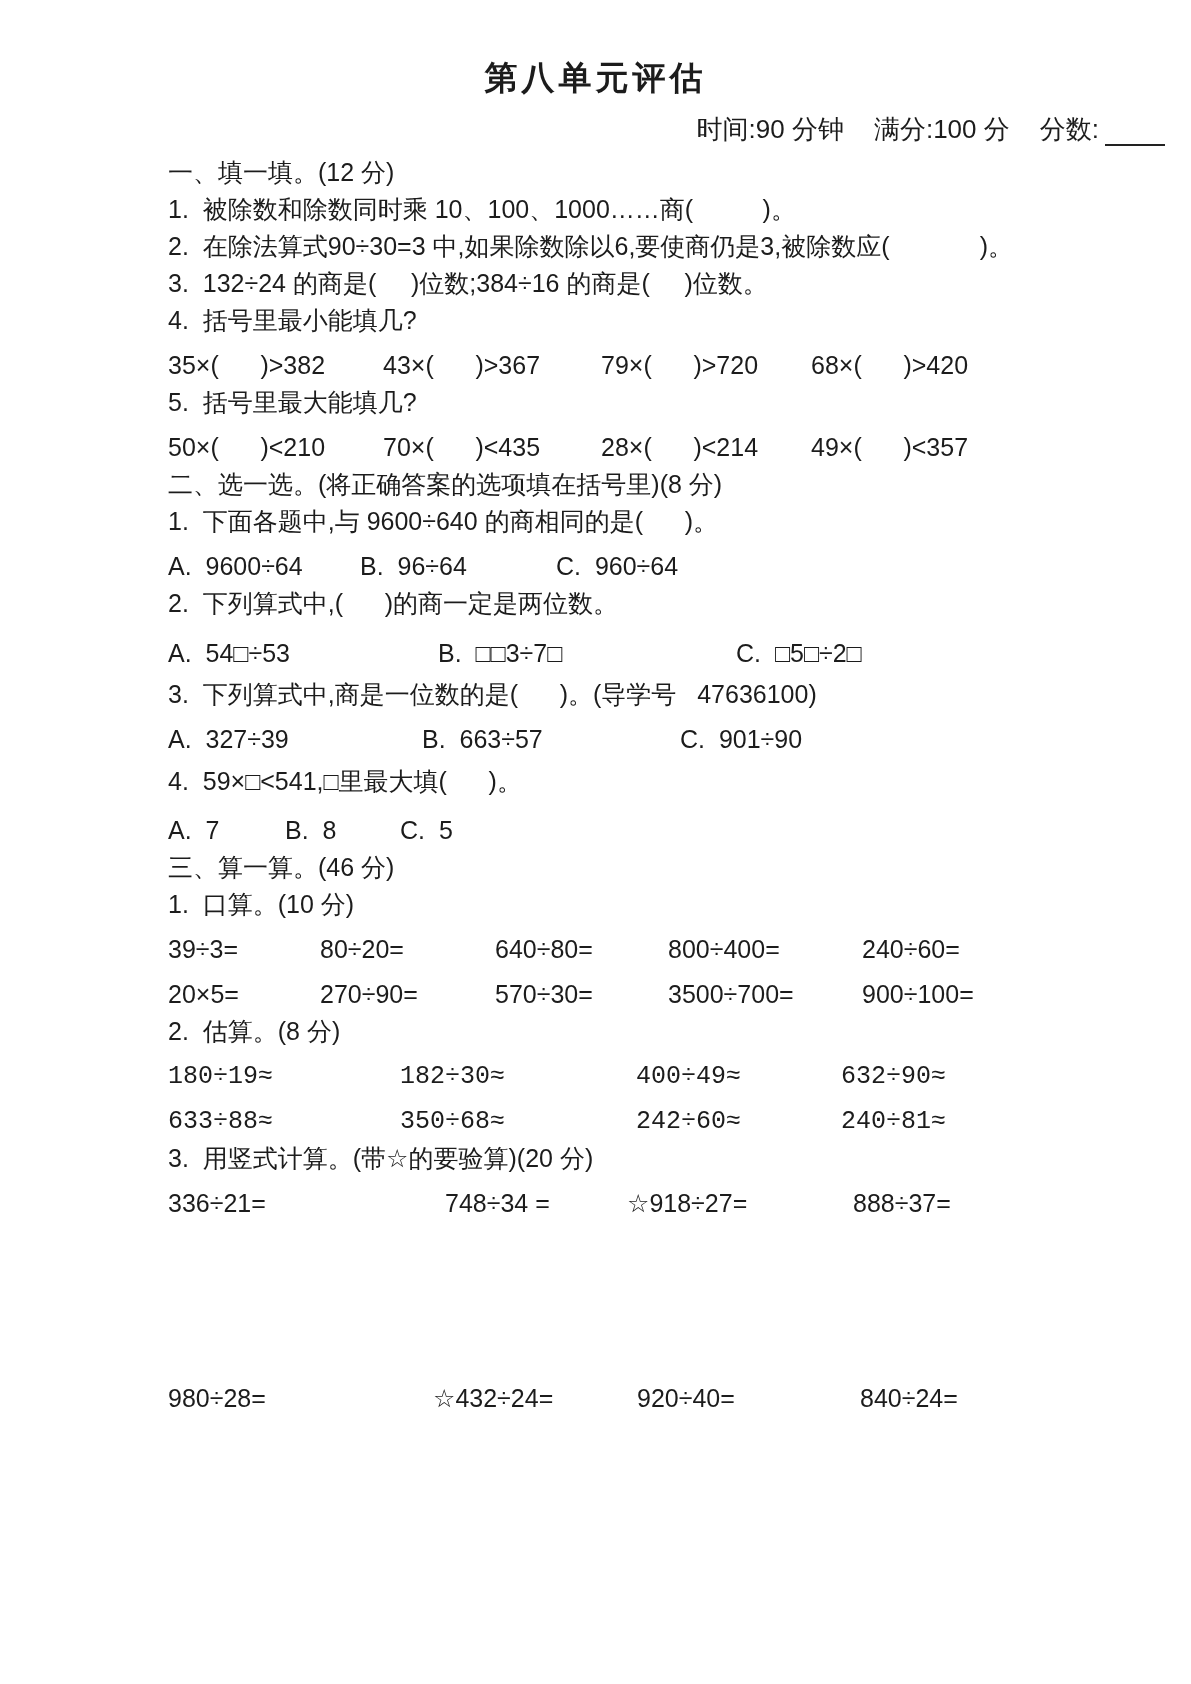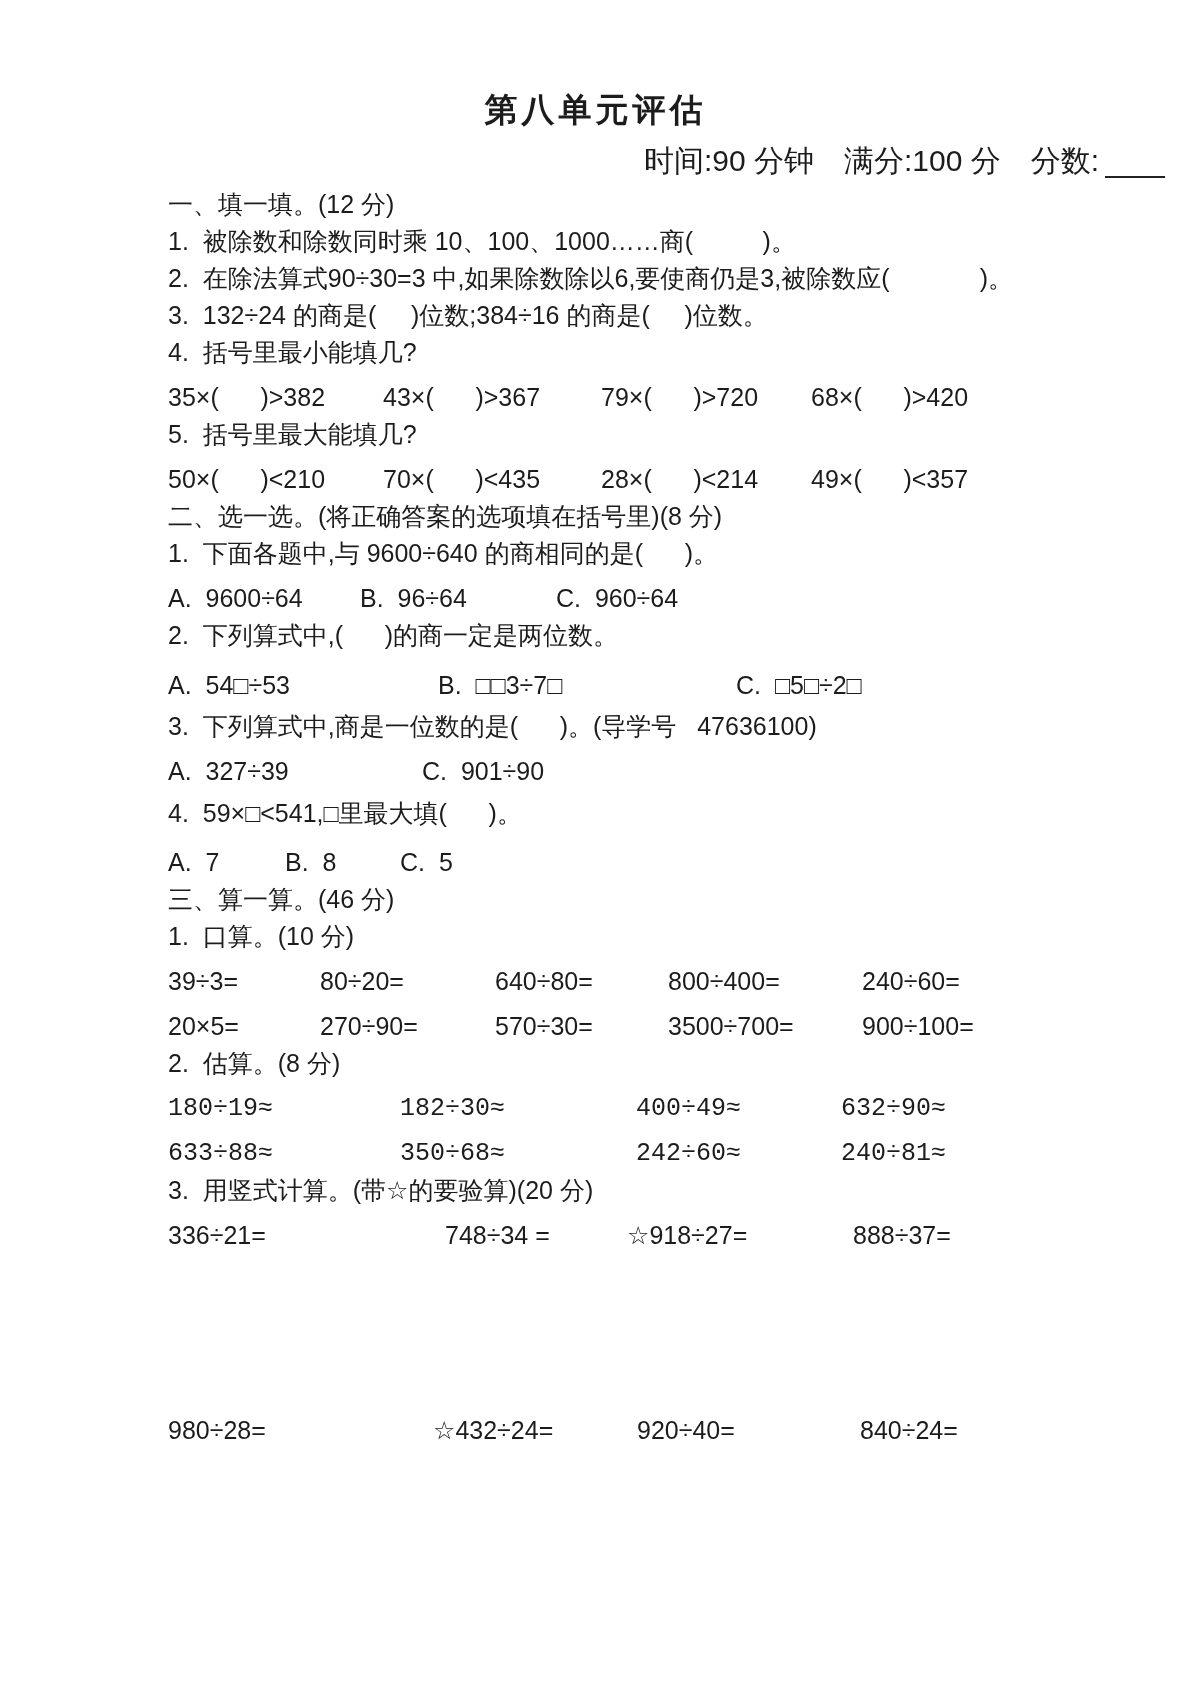--- a/index.html
+++ b/index.html
@@ -6,34 +6,34 @@
   .sheet{
     position:relative;
     width:1191px;height:1684px;
     background:#ffffff;
     color:#1c1c1c;
     font-family:"Liberation Sans","DejaVu Sans",sans-serif;
     overflow:hidden;
   }
   .title{
     margin:0;
-    padding-top:88px;
+    padding-top:56px;
     text-align:center;
     font-size:33px;
     font-weight:600;
     letter-spacing:4px;
     line-height:44px;
   }
   .subtitle{
     display:flex;
     align-items:flex-end;
     gap:30px;
     width:fit-content;
     margin:12px 26px 0 auto;
-    font-size:30px;
+    font-size:26px;
     line-height:34px;
   }
   .blank-line{
     display:inline-block;
     width:60px;
     height:28px;
     border-bottom:2px solid #222;
   }
   .content{
     margin:8px 168px 0 168px;
@@ -101,20 +101,21 @@
     </div>
     <div class="line">2.  下列算式中,(      )的商一定是两位数。</div>
     <div class="line row opts3b">
       <span>A.  54□÷53</span>
       <span>B.  □□3÷7□</span>
       <span>C.  □5□÷2□</span>
     </div>
     <div class="line">3.  下列算式中,商是一位数的是(      )。(导学号   47636100)</div>
     <div class="line row opts3c">
       <span>A.  327÷39</span>
+      <span>B.  663÷57</span>
       <span>C.  901÷90</span>
     </div>
     <div class="line boxline">4.  59×□&lt;541,□里最大填(      )。</div>
     <div class="line row opts3d">
       <span>A.  7</span>
       <span>B.  8</span>
       <span>C.  5</span>
     </div>
 
     <div class="line">三、算一算。(46 分)</div>

